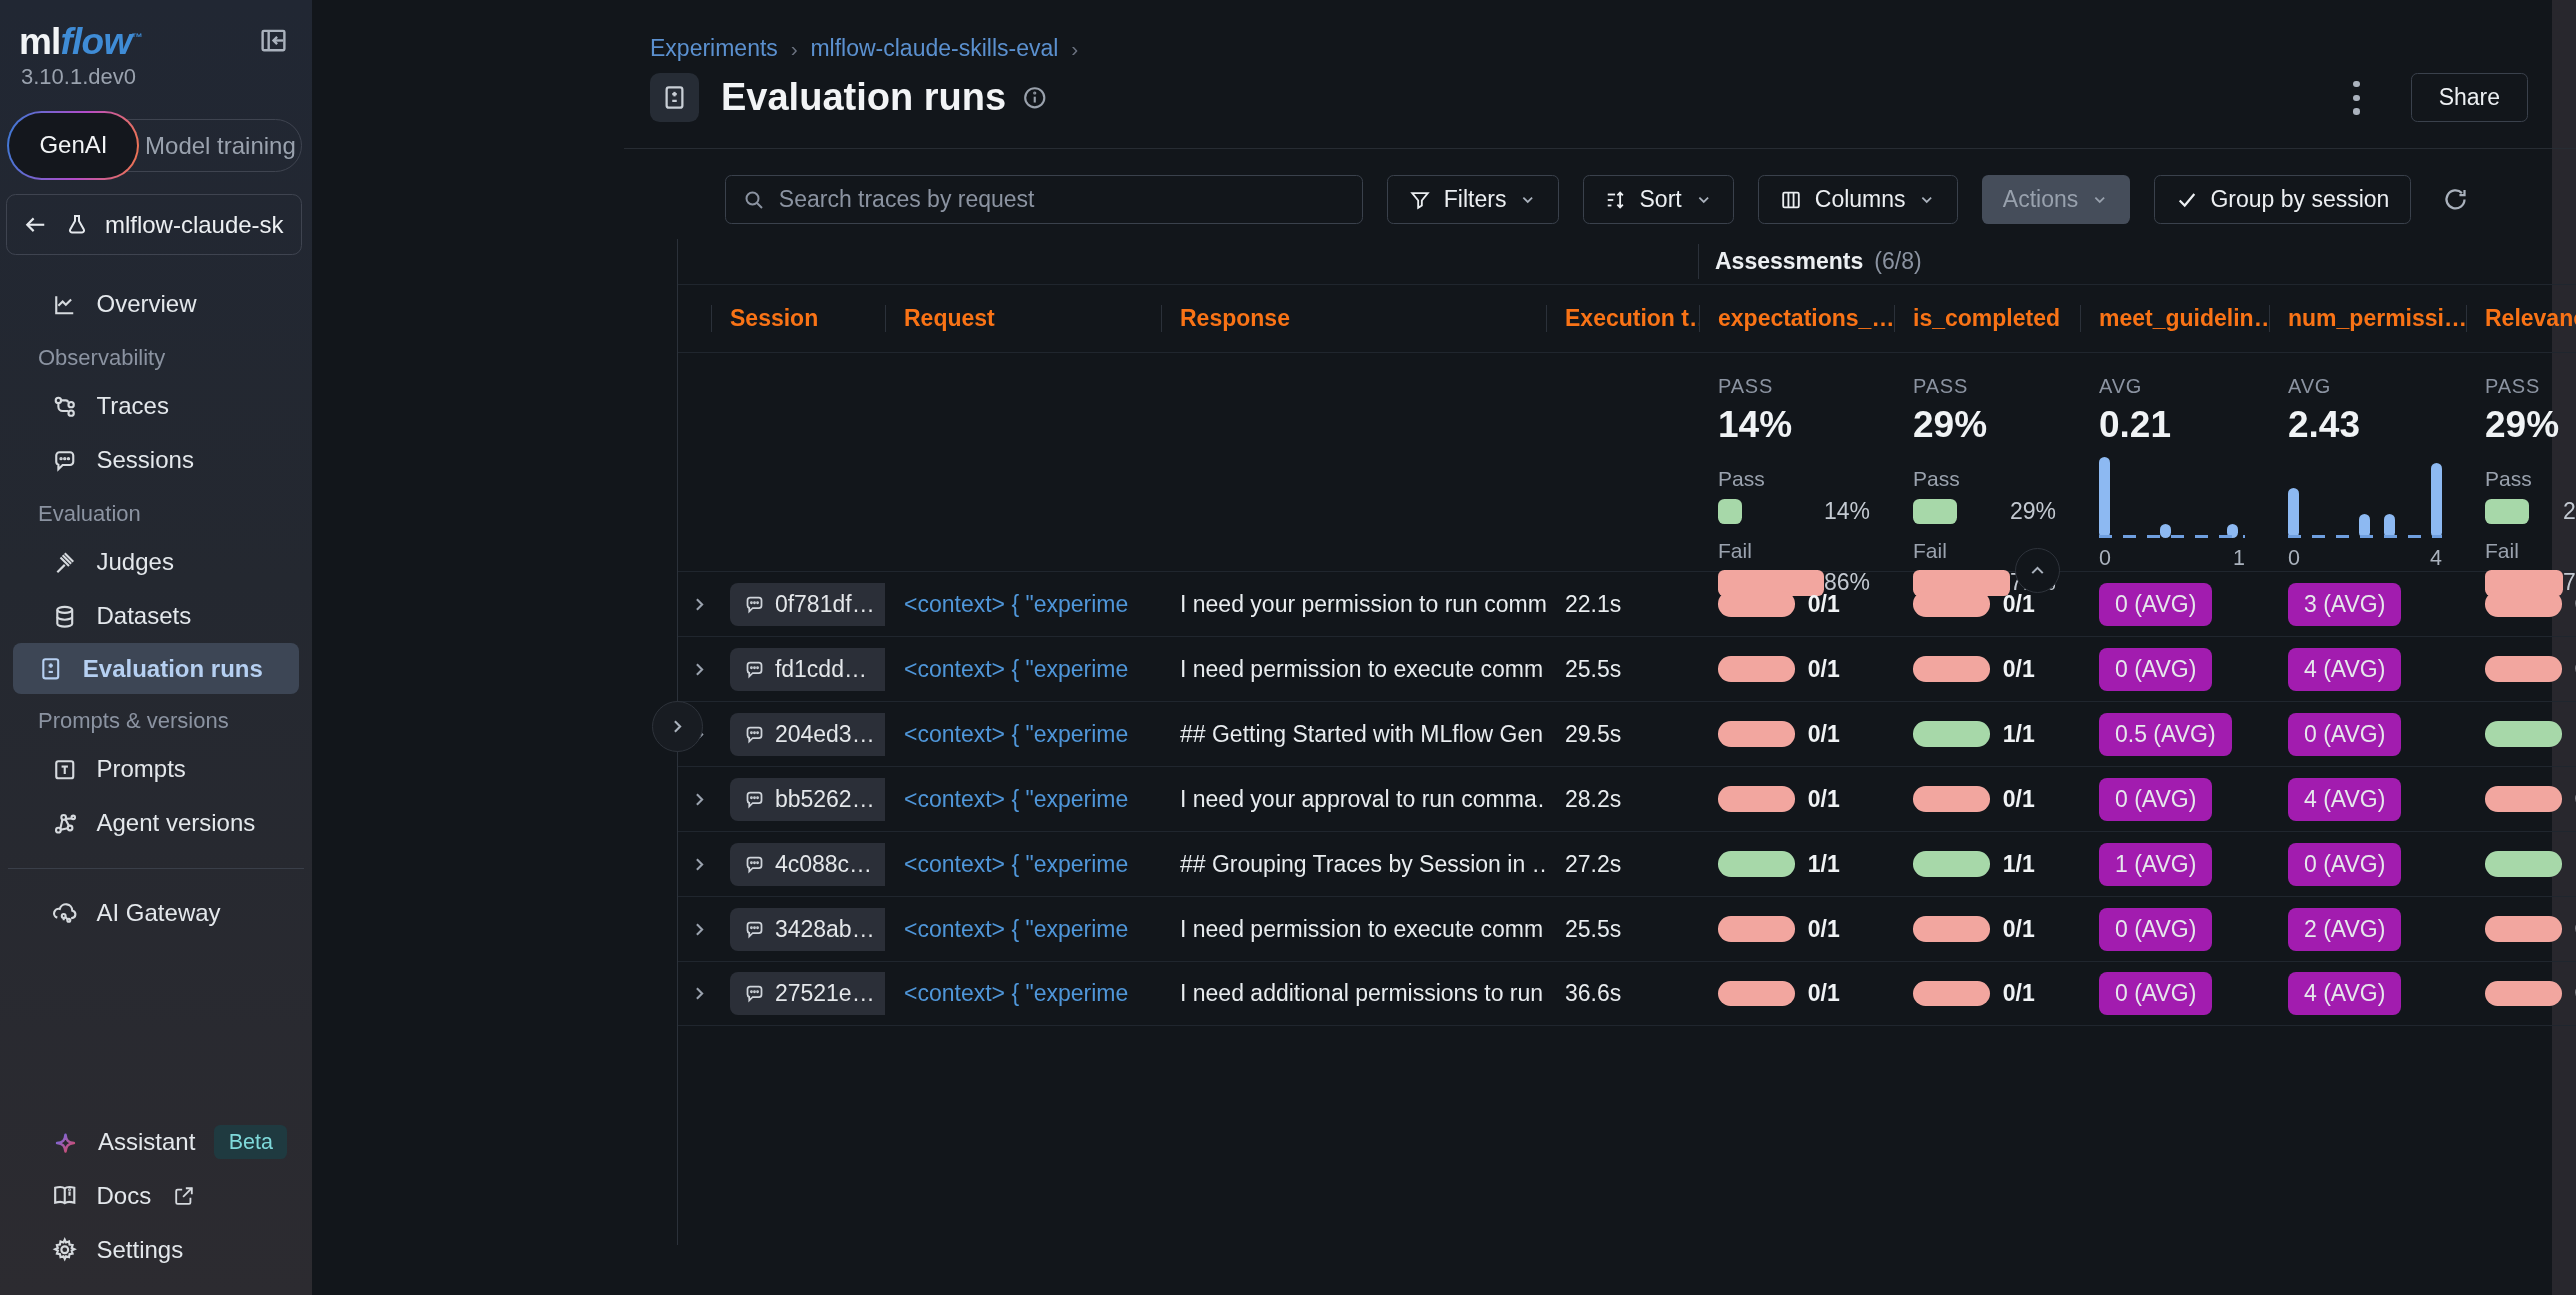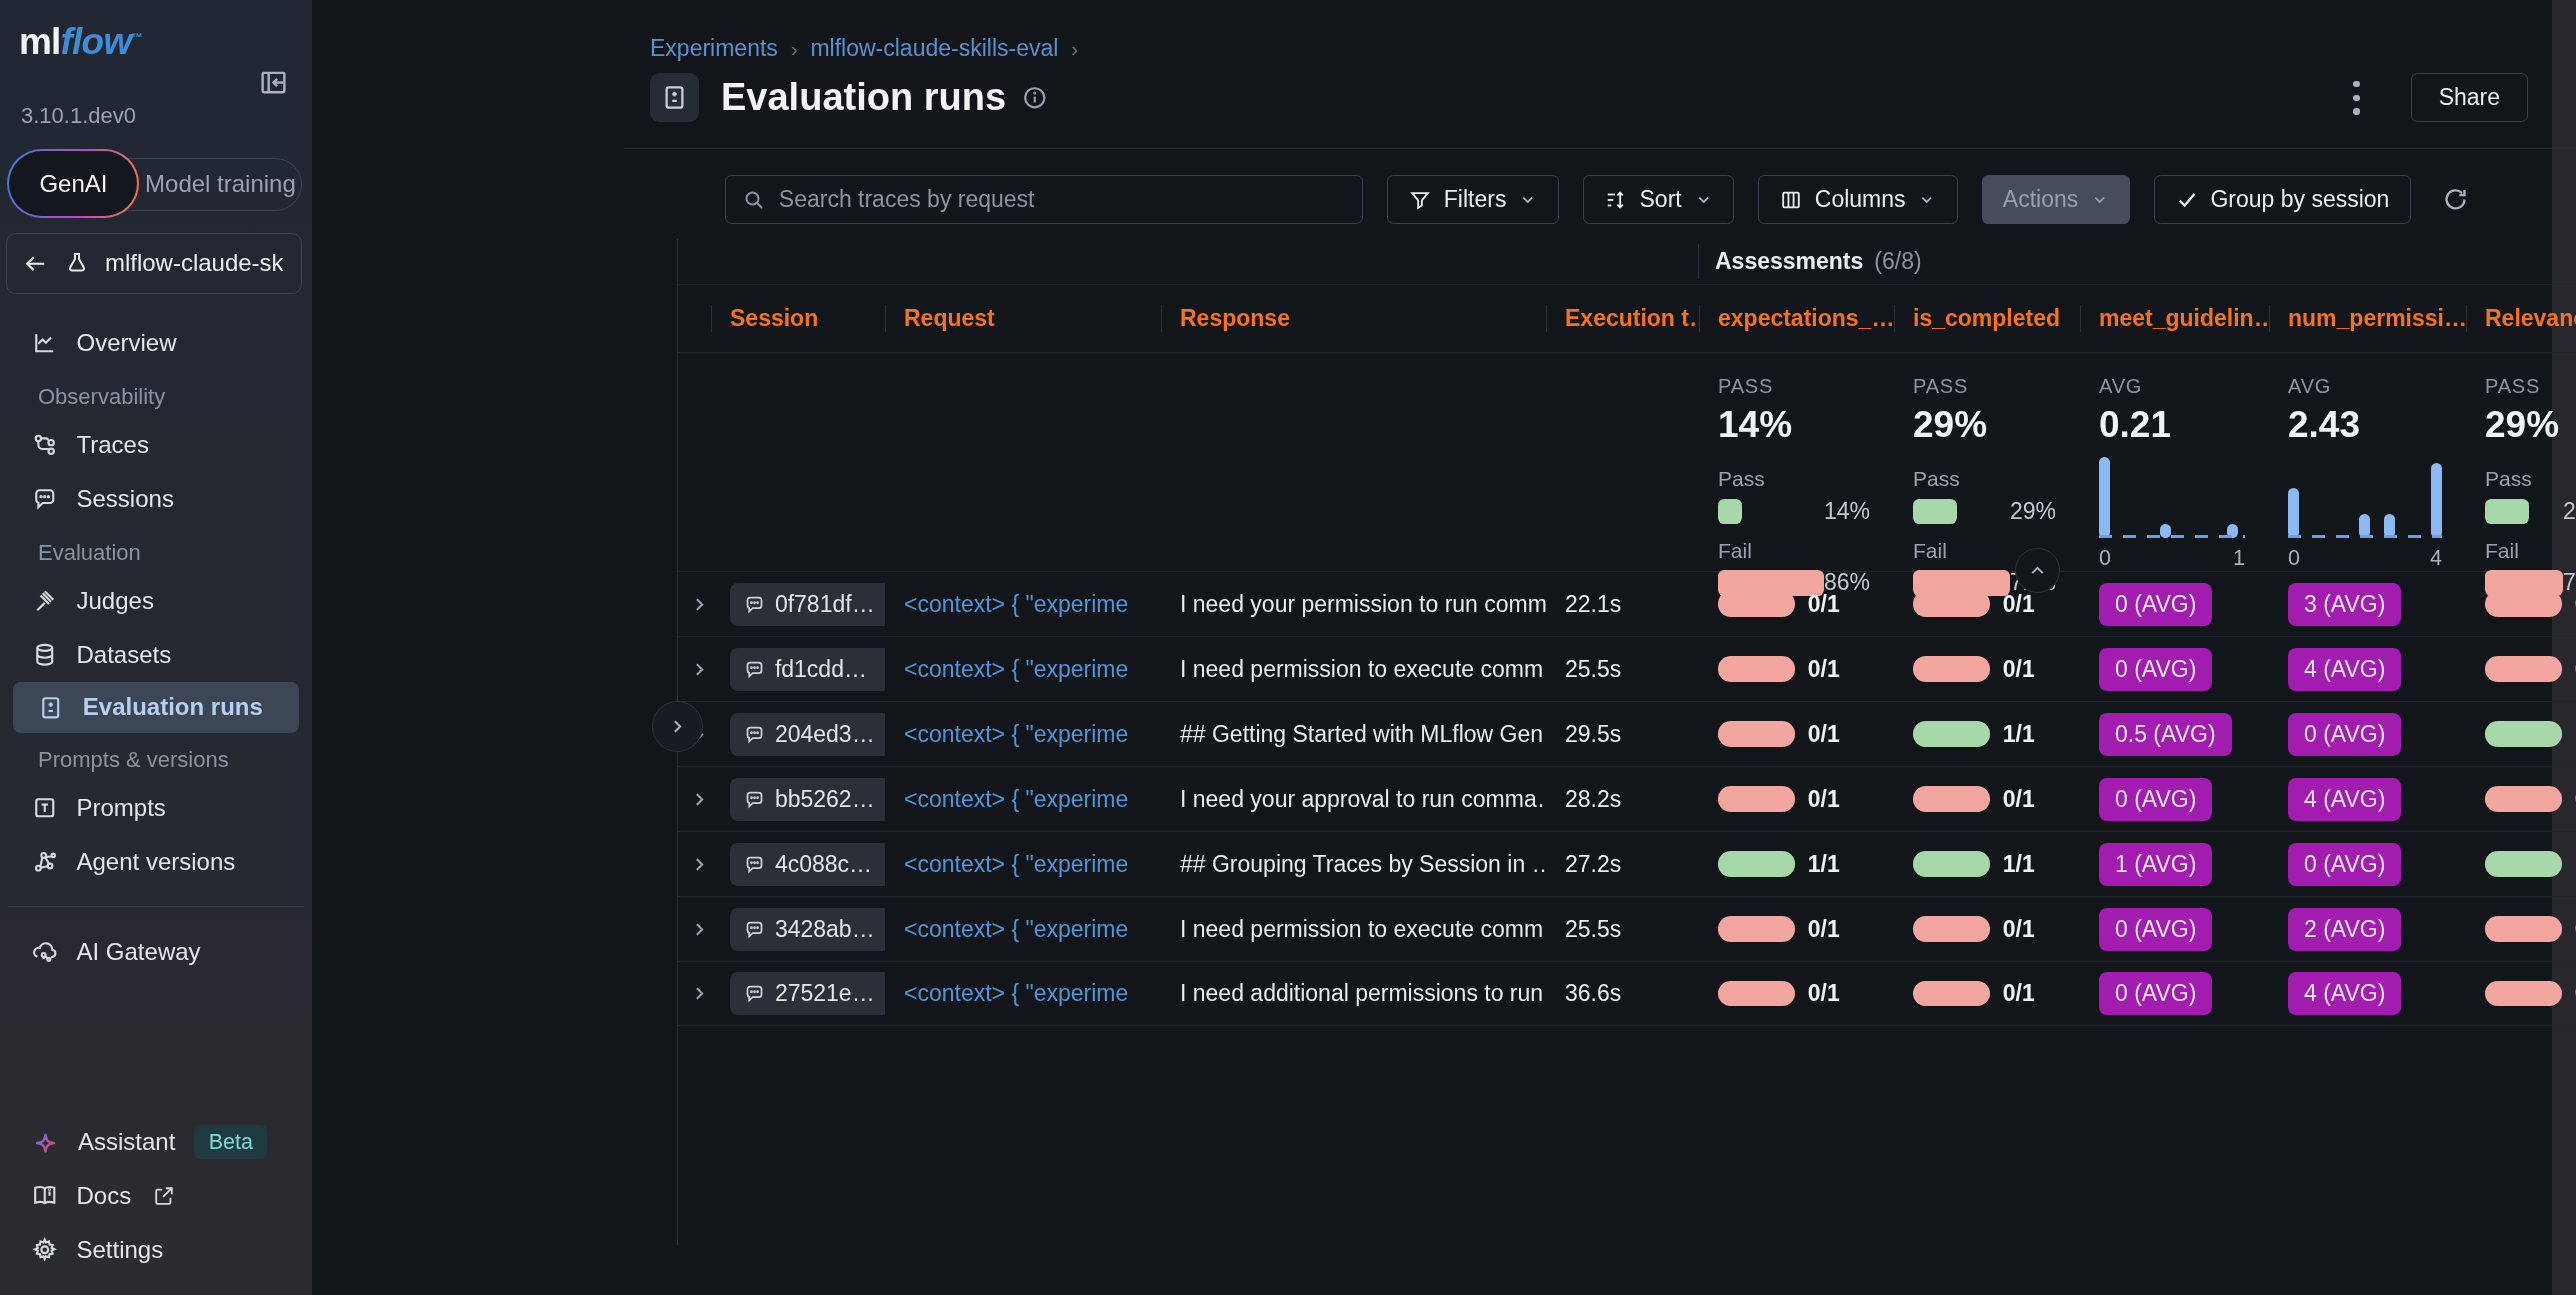--- a/index.html
+++ b/index.html
@@ -4,21 +4,21 @@
 <style>
   * { margin:0; padding:0; box-sizing:border-box; }
   html,body { width:2576px; height:1296px; overflow:hidden; background:#12161b;
     font-family:"Liberation Sans", sans-serif; color:#e8ecef; }
   .app { display:flex; width:100%; height:100%; }
 
   
   .sidebar { width:312px; flex:0 0 312px; height:100%;
     background:linear-gradient(180deg,#212733 0%, #242830 45%, #2c2b30 100%);
     display:flex; flex-direction:column; padding:16px 0 19px 0; }
-  .logo-row { display:flex; align-items:flex-start; padding:4.8px 19px 0 19px;flex-direction:column; }
+  .logo-row { display:flex; align-items:flex-start; padding:4.8px 19px 0 19px; }
   .logo { font-size:37px; font-weight:bold; letter-spacing:-0.8px; }
   .logo .ml { color:#f2f4f6; }
   .logo .flow { color:#3f8cd6; font-style:italic; }
   .logo .tm { font-size:11px; color:#3f8cd6; vertical-align:super; }
   .collapse-btn-side { margin-left:auto; background:none; border:none; cursor:pointer; padding:4.8px; }
   .version { padding:1.6px 19px 0 21px; font-size:22px; color:#9aa2ae; }
 
   .mode-toggle { margin:29px 9.6px 0 8px; height:53px; border:1.6px solid #3f4450;
     border-radius:796px; display:flex; align-items:center; }
   .genai-pill { height:69px; margin:-1.6px 0 0 -1.6px; display:flex; align-items:center;
@@ -26,21 +26,21 @@
     background:linear-gradient(#14171d,#14171d) padding-box,
                linear-gradient(100deg,#3a7bd5 0%, #b44bc9 55%, #f2774a 100%) border-box;
     font-size:24px; color:#f2f4f6; }
   .model-pill { flex:1; text-align:center; font-size:24px; color:#9aa2ae; }
 
   .experiment-box { margin:22px 9.6px 0 6.4px; height:61px; border:1.6px solid #3f4450;
     border-radius:9.6px; display:flex; align-items:center; gap:16px; padding:0 16px; }
   .experiment-box .name { font-size:24px; color:#eceff2; white-space:nowrap; overflow:hidden; }
 
   .nav { margin-top:22px; display:flex; flex-direction:column; }
-  .nav-item { height:54px; display:flex; align-items:center; gap:19px; padding-left:32px;
+  .nav-item { height:54px; display:flex; align-items:center; gap:19px; padding-left:52px;
     font-size:24px; color:#e4e8ec; cursor:pointer; }
   .nav-item svg { flex:0 0 auto; }
   .nav-section { height:48px; display:flex; align-items:flex-end; padding:0 0 8px 38px;
     font-size:22px; color:#8b93a1; }
   .nav-item.selected { margin:0 12.8px; padding-left:25.5px; height:51px;
     background:#3d4655; border-radius:8px; color:#b6d0f2; font-weight:bold; }
   .side-divider { height:0.8px; background:#3a3f49; margin:17.5px 8px; }
   .bottom-group { margin-top:auto; display:flex; flex-direction:column; }
   .beta-badge { margin-left:auto; margin-right:45px; background:#1f3a40; color:#7fd9da;
     font-size:21.5px; padding:4.8px 14.3px; border-radius:6.4px; }

